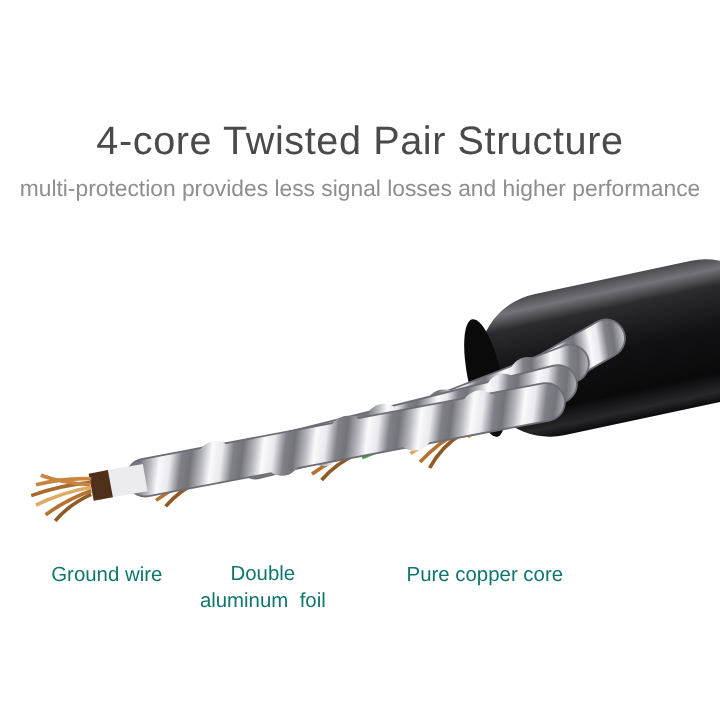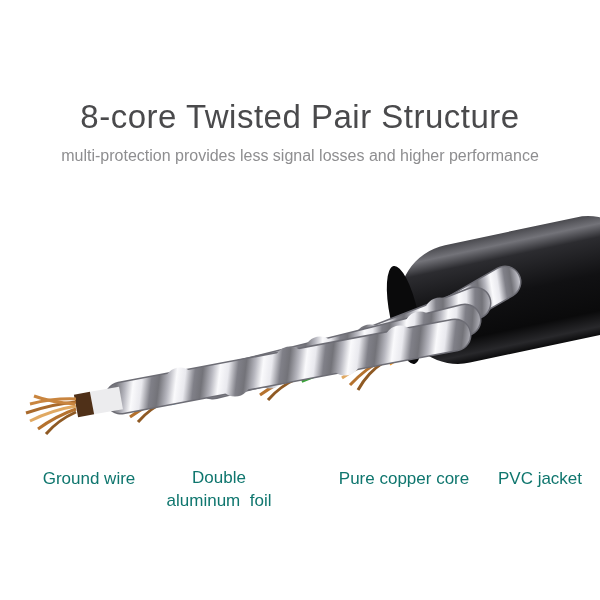--- a/index.html
+++ b/index.html
@@ -1,34 +1,34 @@
 <!DOCTYPE html>
 <html><head>
 <meta charset="utf-8">
 <style>
   html,body{margin:0;padding:0;width:600px;height:600px;background:#ffffff;overflow:hidden;}
   .stage{position:relative;width:600px;height:600px;background:#ffffff;font-family:"Liberation Sans",sans-serif;}
   .title{position:absolute;top:98px;left:0;width:100%;margin:0;text-align:center;
          font-size:33px;font-weight:500;color:#4a4a4c;letter-spacing:.5px;}
   .subtitle{position:absolute;top:147px;left:0;width:100%;margin:0;text-align:center;
-            font-size:16px;font-weight:400;color:#8e8e90;}
+            font-size:19px;font-weight:400;color:#8e8e90;}
   svg.cable{position:absolute;left:0;top:0;display:block;}
   .label{position:absolute;font-size:17px;color:#0f766e;text-align:center;line-height:1.38;}
   .label .pre{white-space:pre;}
   .lab-ground{left:18px;top:467px;width:142px;}
   .lab-foil{left:148px;top:466px;width:142px;}
   .lab-copper{left:318px;top:467px;width:172px;}
   .lab-pvc{left:482px;top:467px;width:116px;}
 </style>
 </head>
 <body>
 
 <div class="stage">
 
-  <h1 class="title">8-core Twisted Pair Structure</h1>
+  <h1 class="title">4-core Twisted Pair Structure</h1>
   <p class="subtitle">multi-protection provides less signal losses and higher performance</p>
 
   <svg class="cable" width="600" height="600" viewBox="0 0 600 600">
     <defs>
       <linearGradient id="gJacket" x1="0" y1="0" x2="0" y2="1">
         <stop offset="0" stop-color="#4a4a4f"></stop>
         <stop offset="0.09" stop-color="#737379"></stop>
         <stop offset="0.2" stop-color="#2c2c30"></stop>
         <stop offset="0.5" stop-color="#111113"></stop>
         <stop offset="0.8" stop-color="#0a0a0b"></stop>
@@ -155,15 +155,14 @@
 
   <div class="label lab-ground">Ground wire</div>
 
   <div class="label lab-foil">
     <span>Double</span><br>
     <span class="pre">aluminum  foil</span>
   </div>
 
   <div class="label lab-copper">Pure copper core</div>
 
-  <div class="label lab-pvc">PVC jacket</div>
 
 </div>
 
 </body></html>

